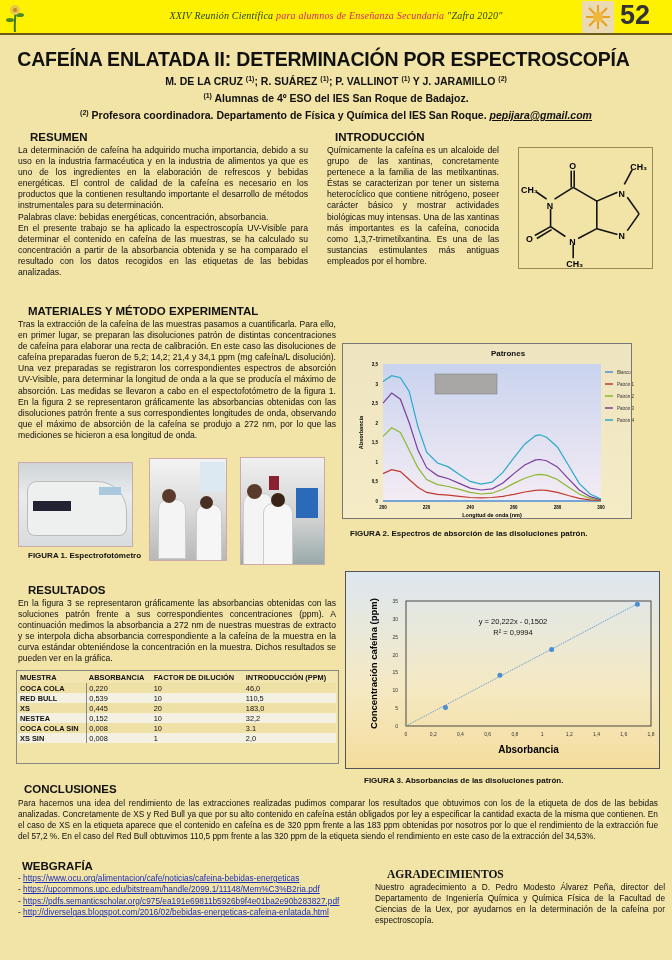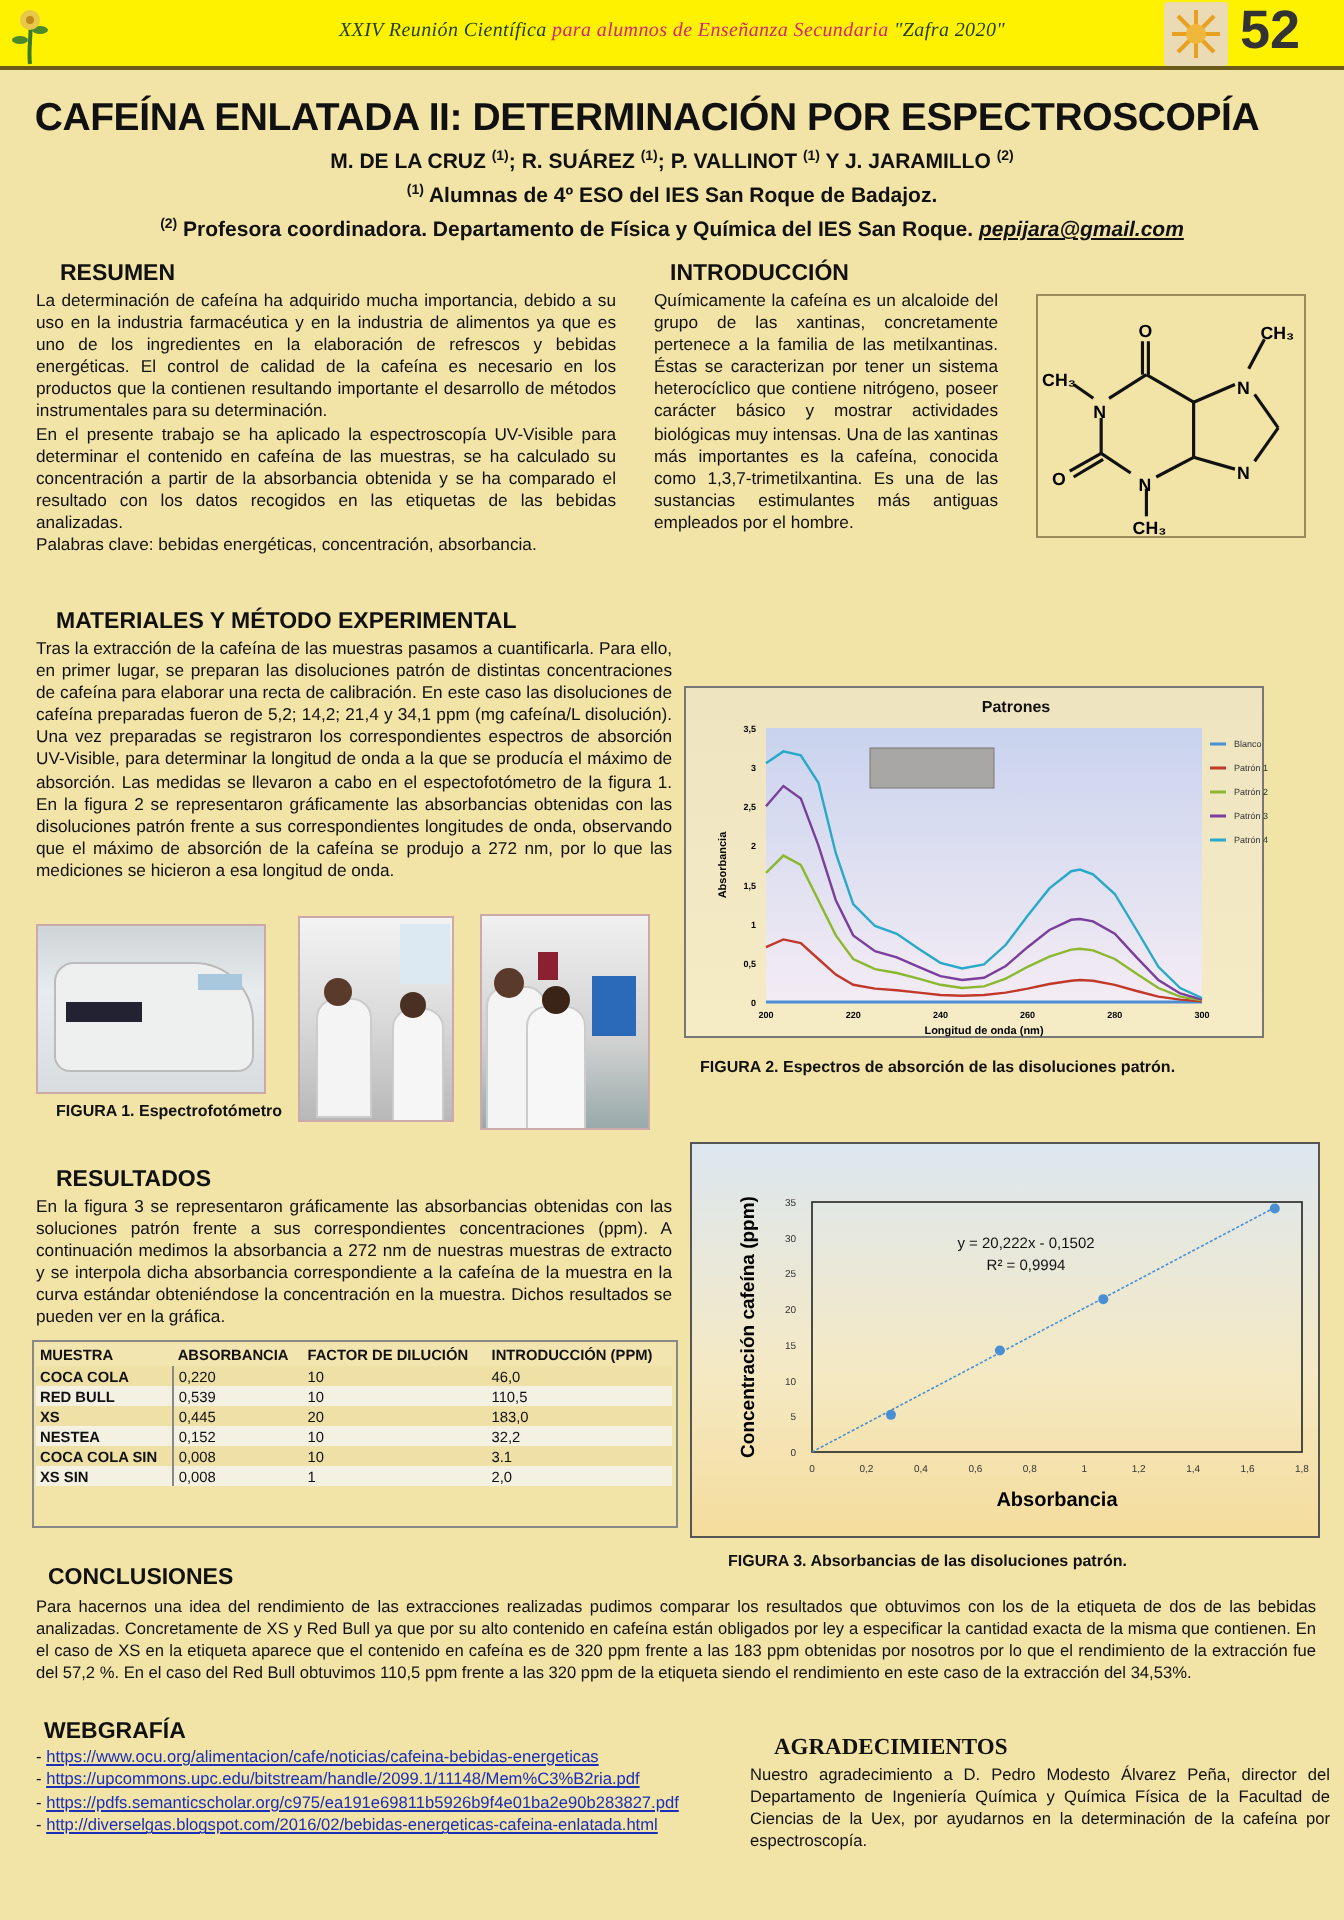--- a/index.html
+++ b/index.html
@@ -74,22 +74,22 @@
 <div class="title">CAFEÍNA ENLATADA II: DETERMINACIÓN  POR ESPECTROSCOPÍA</div>
 <div class="authors">
   <span>M. DE LA CRUZ</span> <sup>(1)</sup><span>; </span><span>R. SUÁREZ</span> <sup>(1)</sup><span>; </span><span>P. VALLINOT</span> <sup>(1)</sup><span> Y </span><span>J. JARAMILLO</span> <sup>(2)</sup>
 </div>
 <div class="aff1"><sup>(1)</sup> <span>Alumnas de 4º ESO del IES San Roque de Badajoz.</span></div>
 <div class="aff2"><sup>(2)</sup> <span>Profesora coordinadora.  Departamento de Física y Química del IES San Roque.</span> <span class="mail">pepijara@gmail.com</span></div>
 
 <h2 style="left:30px; top:131px;">RESUMEN</h2>
 <div class="txt" style="left:18px; top:145px; width:290px;">
   <div>La determinación de cafeína ha adquirido mucha importancia, debido a su uso en la industria farmacéutica y en la industria de alimentos ya que es uno de los ingredientes en la elaboración de refrescos y bebidas energéticas.  El control de calidad de la cafeína es necesario en los productos que la contienen resultando importante el desarrollo de métodos instrumentales para su determinación.</div>
+  <div style="text-align:left;">Palabras clave: bebidas energéticas, concentración, absorbancia.</div>
   <div>En el presente trabajo se ha aplicado la espectroscopía UV-Visible para determinar el contenido en cafeína de las muestras, se ha calculado su concentración a partir de la absorbancia obtenida y se ha comparado el resultado con los datos recogidos en las etiquetas de las bebidas analizadas.</div>
-  <div style="text-align:left;">Palabras clave: bebidas energéticas, concentración, absorbancia.</div>
 </div>
 
 <h2 style="left:335px; top:131px;">INTRODUCCIÓN</h2>
 <div class="txt" style="left:327px; top:145px; width:172px;">Químicamente la cafeína es un alcaloide del grupo de las xantinas, concretamente pertenece a la familia de las metilxantinas. Éstas se caracterizan por tener un sistema heterocíclico que contiene nitrógeno, poseer carácter básico y mostrar actividades biológicas muy intensas. Una de las xantinas más importantes es la cafeína, conocida como 1,3,7-trimetilxantina. Es una de las sustancias estimulantes más antiguas empleados por el hombre.</div>
 <svg class="mol" viewBox="0 0 135 122" font-family="Liberation Sans, sans-serif" font-weight="bold" font-size="9">
   <g stroke="#111" stroke-width="1.6" fill="none">
     <line x1="53" y1="23" x2="53" y2="40"></line>
       <line x1="56" y1="23" x2="56" y2="40"></line>
     <line x1="55" y1="40" x2="79" y2="54"></line>
     <line x1="55" y1="40" x2="36" y2="52"></line>

